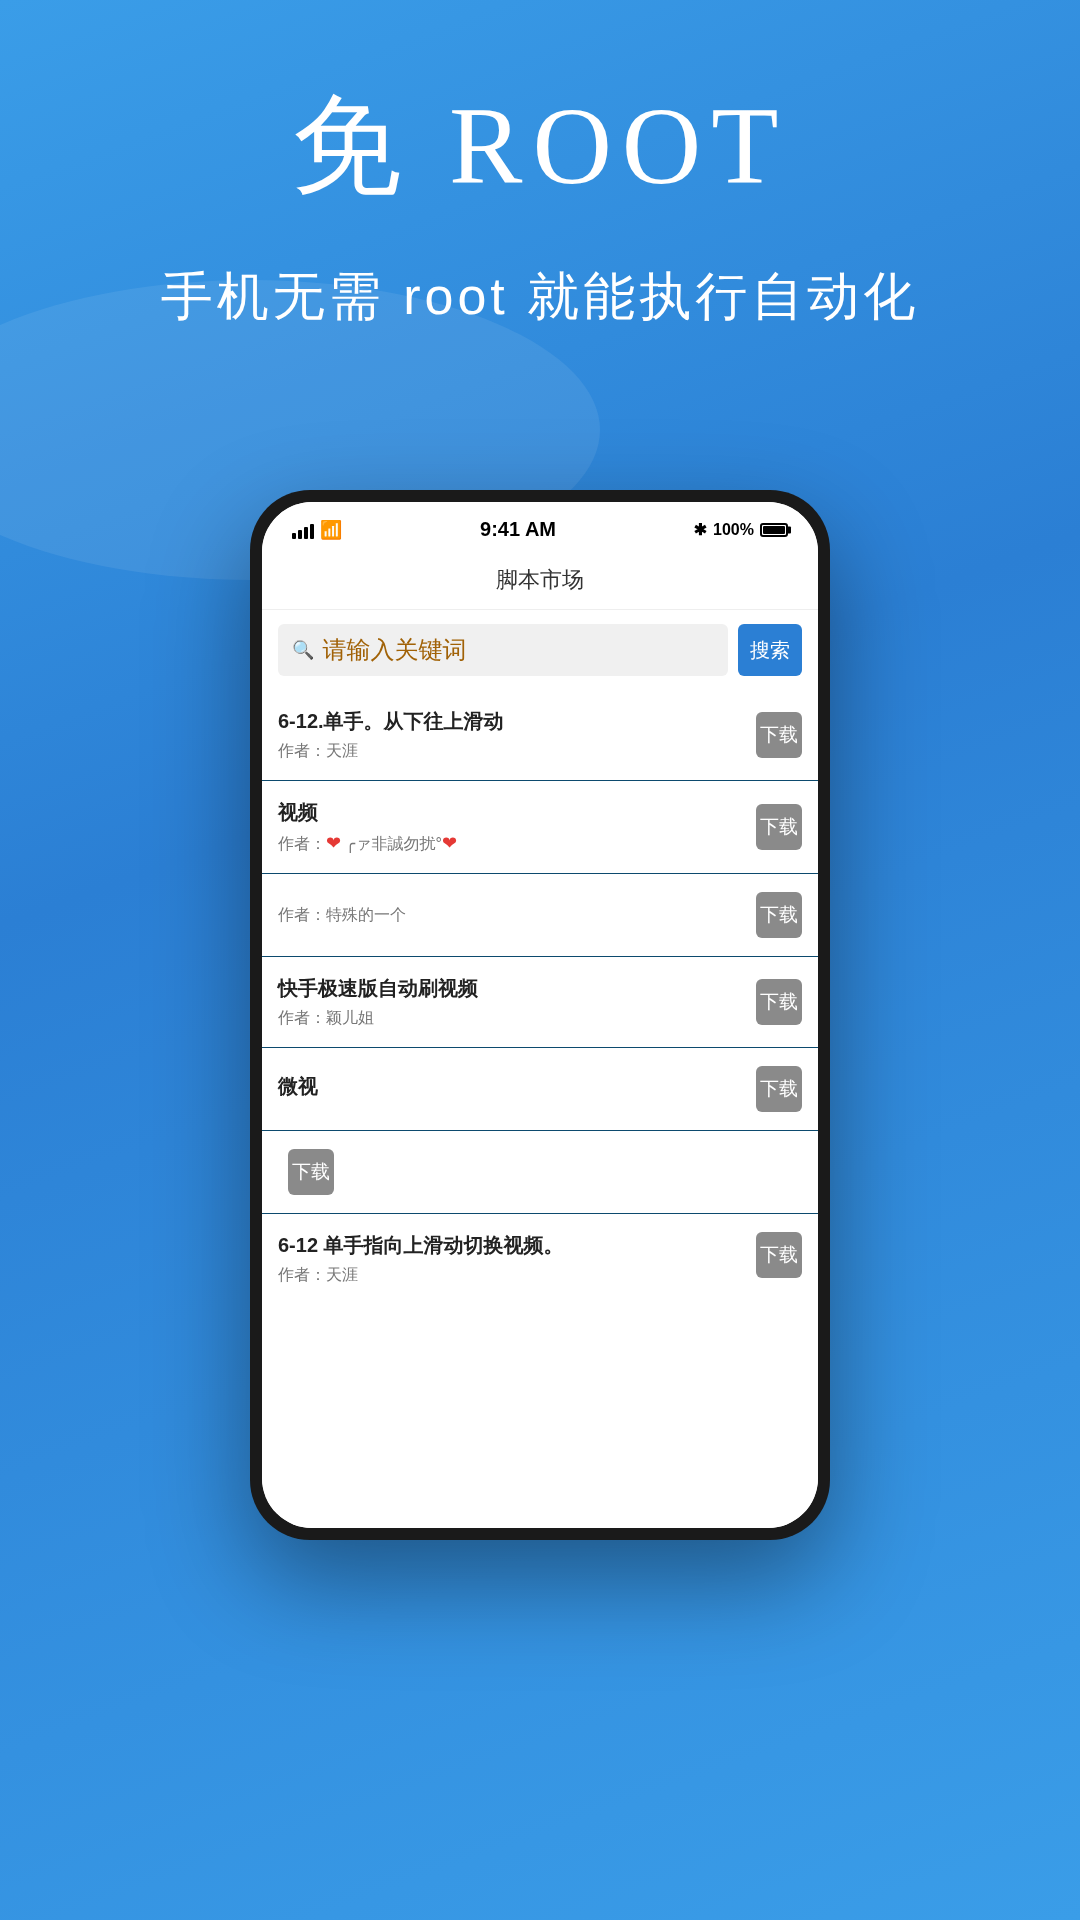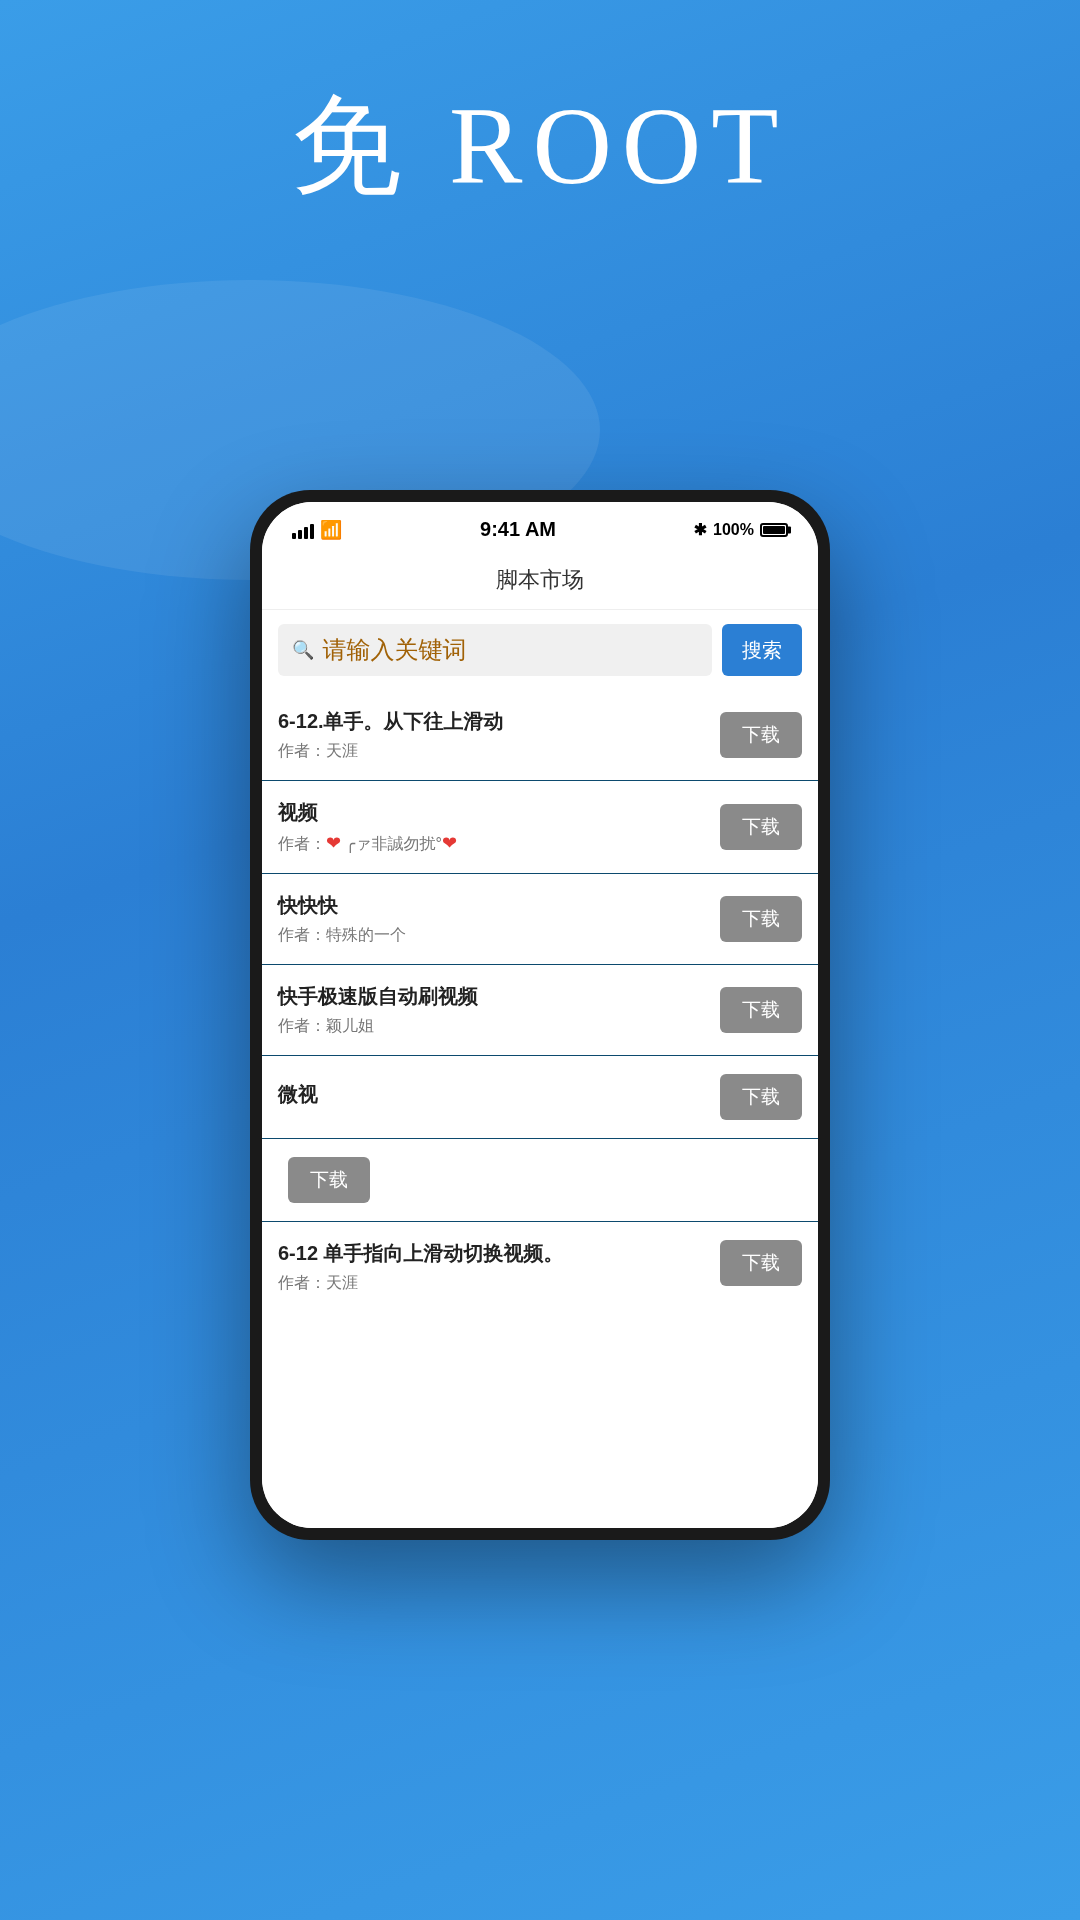--- a/index.html
+++ b/index.html
@@ -210,21 +210,21 @@
       color: #a16207;
       font-size: 24px;
       font-family: Liberation Mono, monospace;
     }
 
     .search-button {
       background: #2b7fd4;
       color: white;
       border: none;
       border-radius: 6px;
-      padding: 10px 20px;
+      padding: 10px 12px;
       font-size: 20px;
       cursor: pointer;
       flex-shrink: 0;
     }
 
     
     .script-list {
       flex: 1;
       background: white;
       overflow: hidden;
@@ -252,21 +252,21 @@
     .script-author {
       font-size: 16px;
       color: #777;
     }
 
     .download-btn {
       background: #8a8a8a;
       color: white;
       border: none;
       border-radius: 6px;
-      padding: 10px 22px;
+      padding: 10px 4px;
       font-size: 19px;
       cursor: pointer;
       flex-shrink: 0;
       margin-left: 10px;
     }
 
     .red-heart {
       color: #e53935;
       font-size: 18px;
     }
@@ -279,20 +279,21 @@
       padding: 18px 16px 10px;
     }
   </style>
 </head>
 <body>
 
 <div class="bg-wave"></div>
 
 <div class="hero-section">
   <div class="hero-title">免 ROOT</div>
+  <div class="hero-subtitle">手机无需 root 就能执行自动化</div>
 </div>
 
 <div class="phone-container">
   <div class="phone-frame">
     <div class="phone-screen">
 
       <div class="status-bar">
         <div class="status-left">
           <div class="signal-bars">
             <div class="signal-bar"></div>
@@ -335,21 +336,20 @@
         <div class="script-item">
           <div class="script-info">
             <div class="script-name">视频</div>
             <div class="script-author">作者：<span class="red-heart">❤</span> ╭ァ非誠勿扰°<span class="red-heart">❤</span></div>
           </div>
           <button class="download-btn">下载</button>
         </div>
 
         <div class="script-item">
           <div class="script-info">
-            <div class="script-name">快快快</div>
             <div class="script-author">作者：特殊的一个</div>
           </div>
           <button class="download-btn">下载</button>
         </div>
 
         <div class="script-item">
           <div class="script-info">
             <div class="script-name">快手极速版自动刷视频</div>
             <div class="script-author">作者：颖儿姐</div>
           </div>

